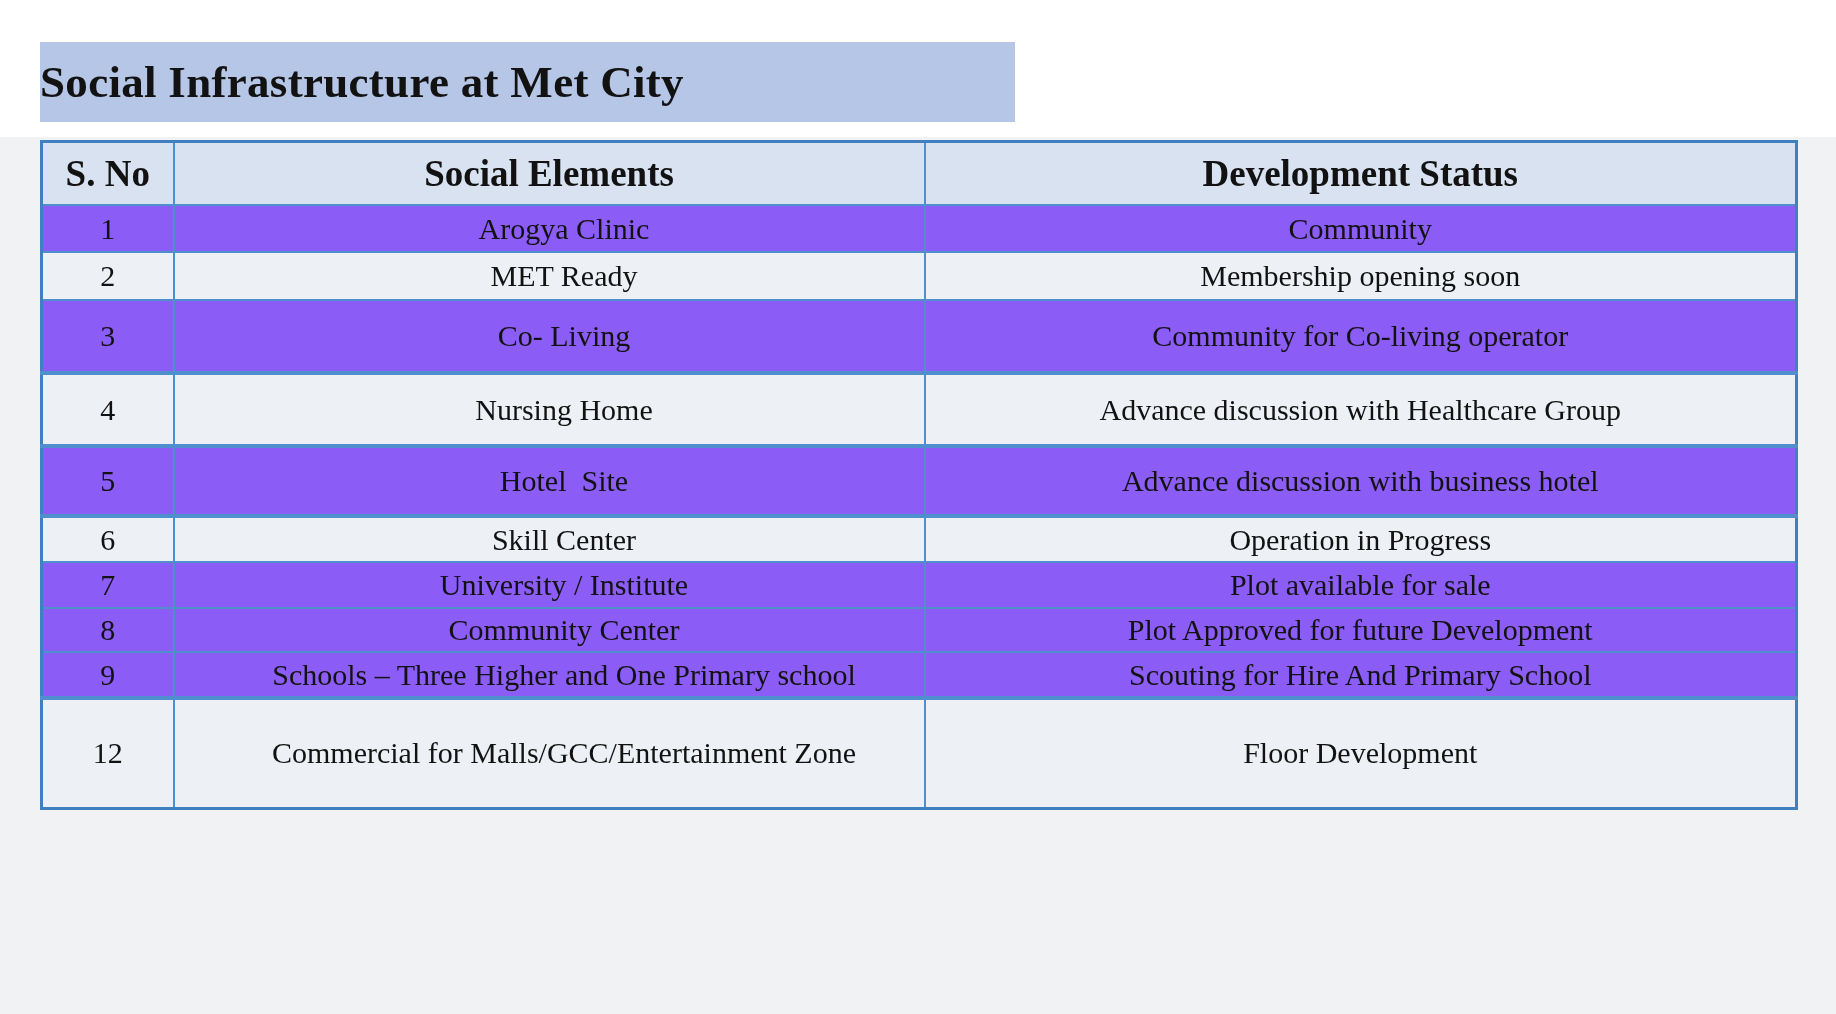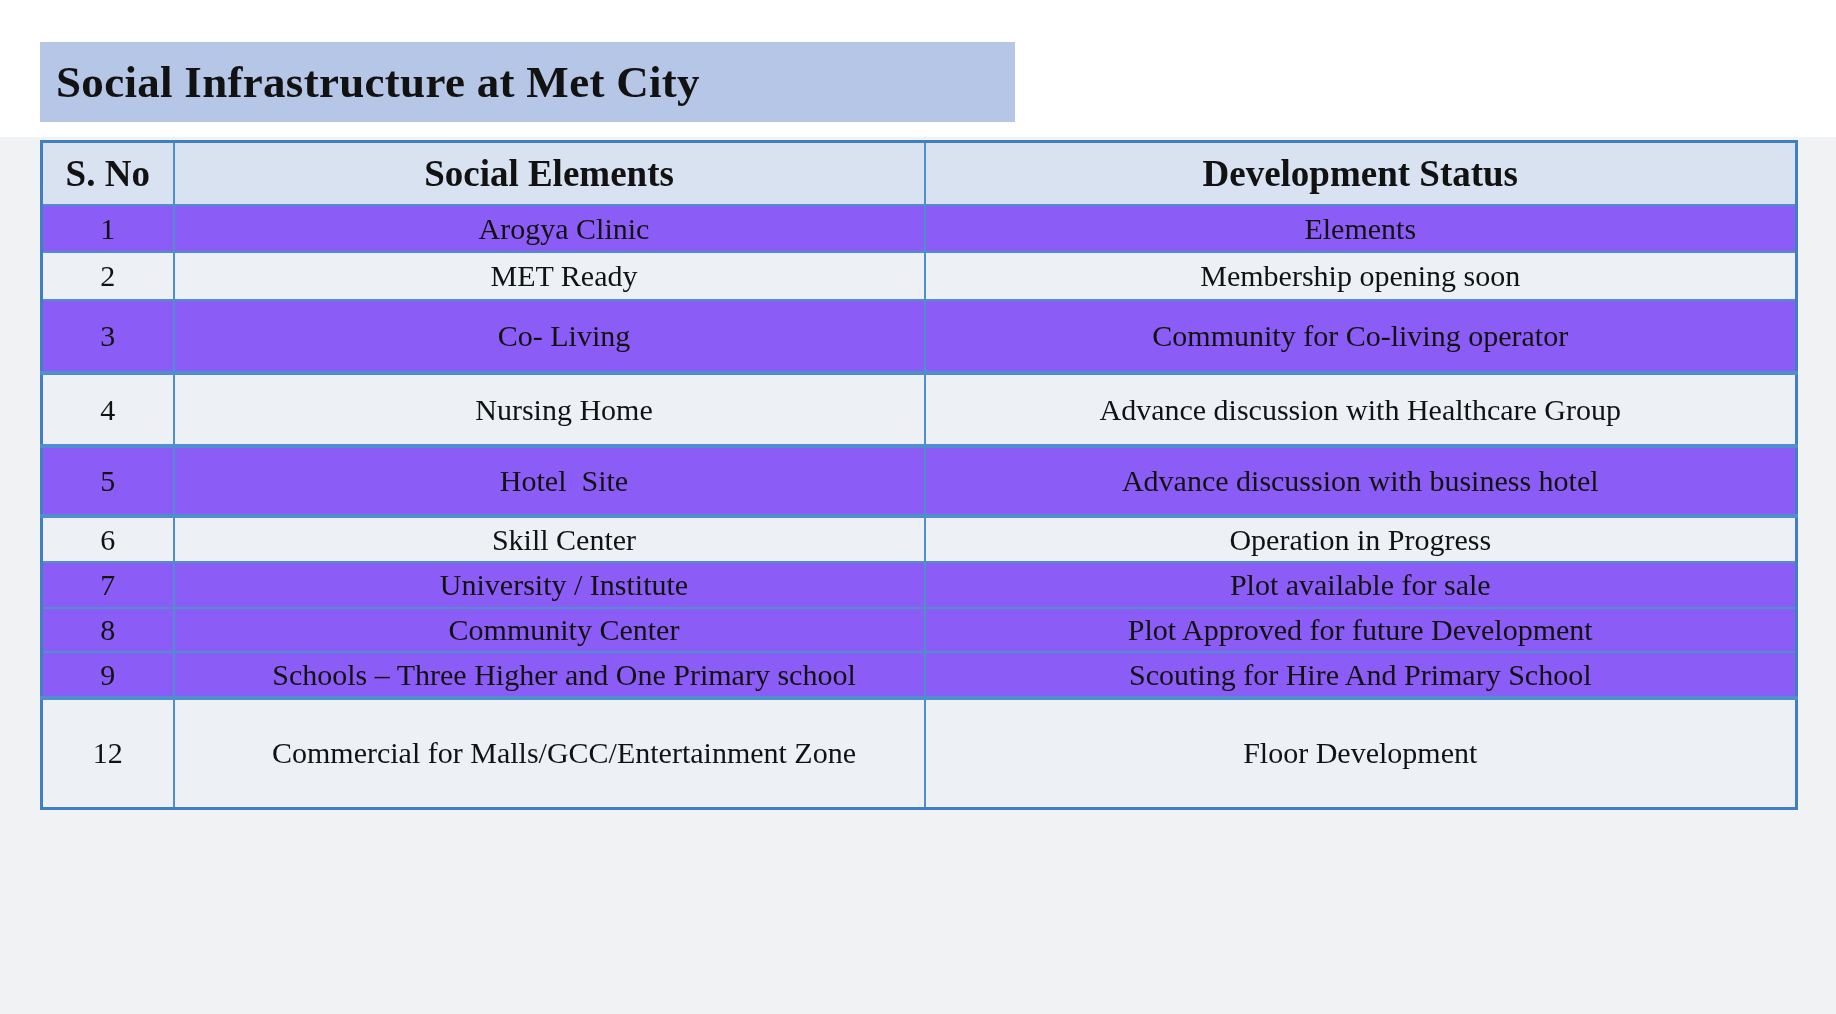--- a/index.html
+++ b/index.html
@@ -5,21 +5,21 @@
   html, body { margin:0; padding:0; }
   body { background:#ffffff; }
   .page {
     position:relative; width:1836px; height:1014px; overflow:hidden;
     background:#ffffff; color:#121212;
     font-family:"Liberation Serif","DejaVu Serif",serif;
   }
   .title-bar {
     position:absolute; left:40px; top:42px; width:975px; height:80px;
     background:#b6c6e7; display:flex; align-items:center;
-    padding-left:16px; box-sizing:border-box;
+    box-sizing:border-box;
   }
   .title-text { font-size:45px; font-weight:bold; letter-spacing:0.3px; white-space:nowrap; }
   .content-area {
     position:absolute; left:0; top:137px; width:1836px; height:877px;
     background:#f0f2f4;
   }
   table.infra {
     position:absolute; left:40px; top:3px; width:1755px;
     border-collapse:collapse; table-layout:fixed; background:#8b5cf6;
     border:3px solid #4080c0;
@@ -54,21 +54,21 @@
         <tr data-name="table-header-row">
           <th data-name="header-serial-number">S. No</th>
           <th data-name="header-social-elements">Social Elements</th>
           <th data-name="header-development-status">Development Status</th>
         </tr>
       </thead>
       <tbody id="tbody">
           <tr data-name="table-row" style="height: 47px;">
             <td data-name="cell-serial-number">1</td>
             <td data-name="cell-element">Arogya Clinic</td>
-            <td data-name="cell-status">Elements</td>
+            <td data-name="cell-status">Community</td>
           </tr>
           <tr data-name="table-row" class="shaded" style="height: 48px;">
             <td data-name="cell-serial-number">2</td>
             <td data-name="cell-element">MET Ready</td>
             <td data-name="cell-status">Membership opening soon</td>
           </tr>
           <tr data-name="table-row" style="height: 73px;">
             <td data-name="cell-serial-number">3</td>
             <td data-name="cell-element">Co- Living</td>
             <td data-name="cell-status">Community for Co-living operator</td>

